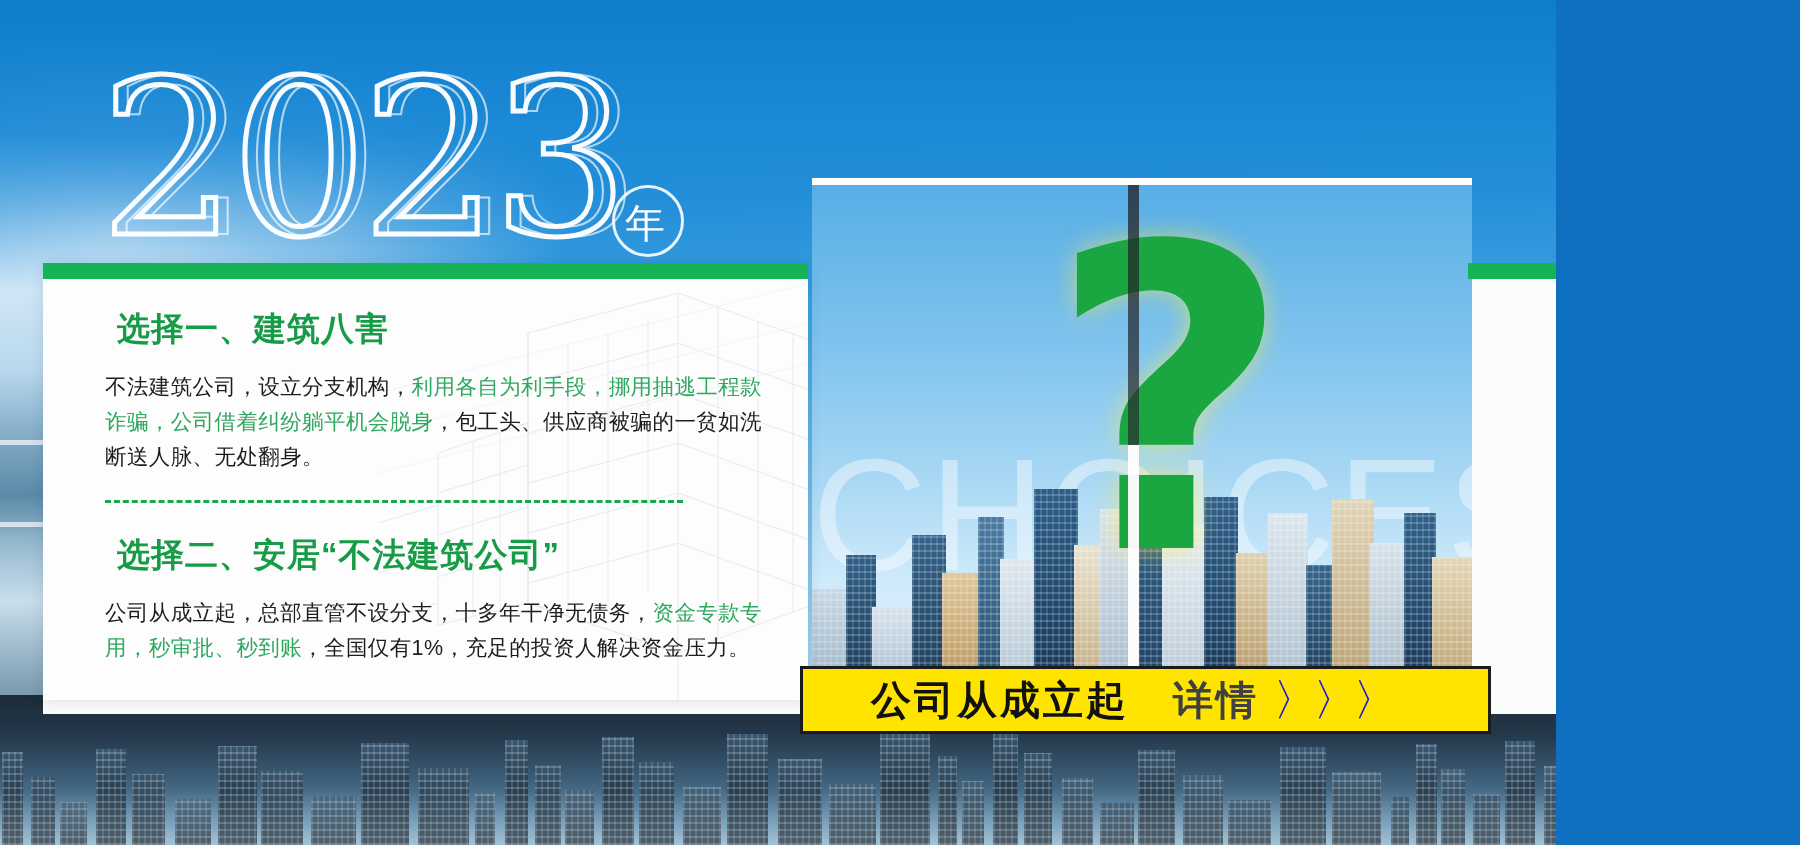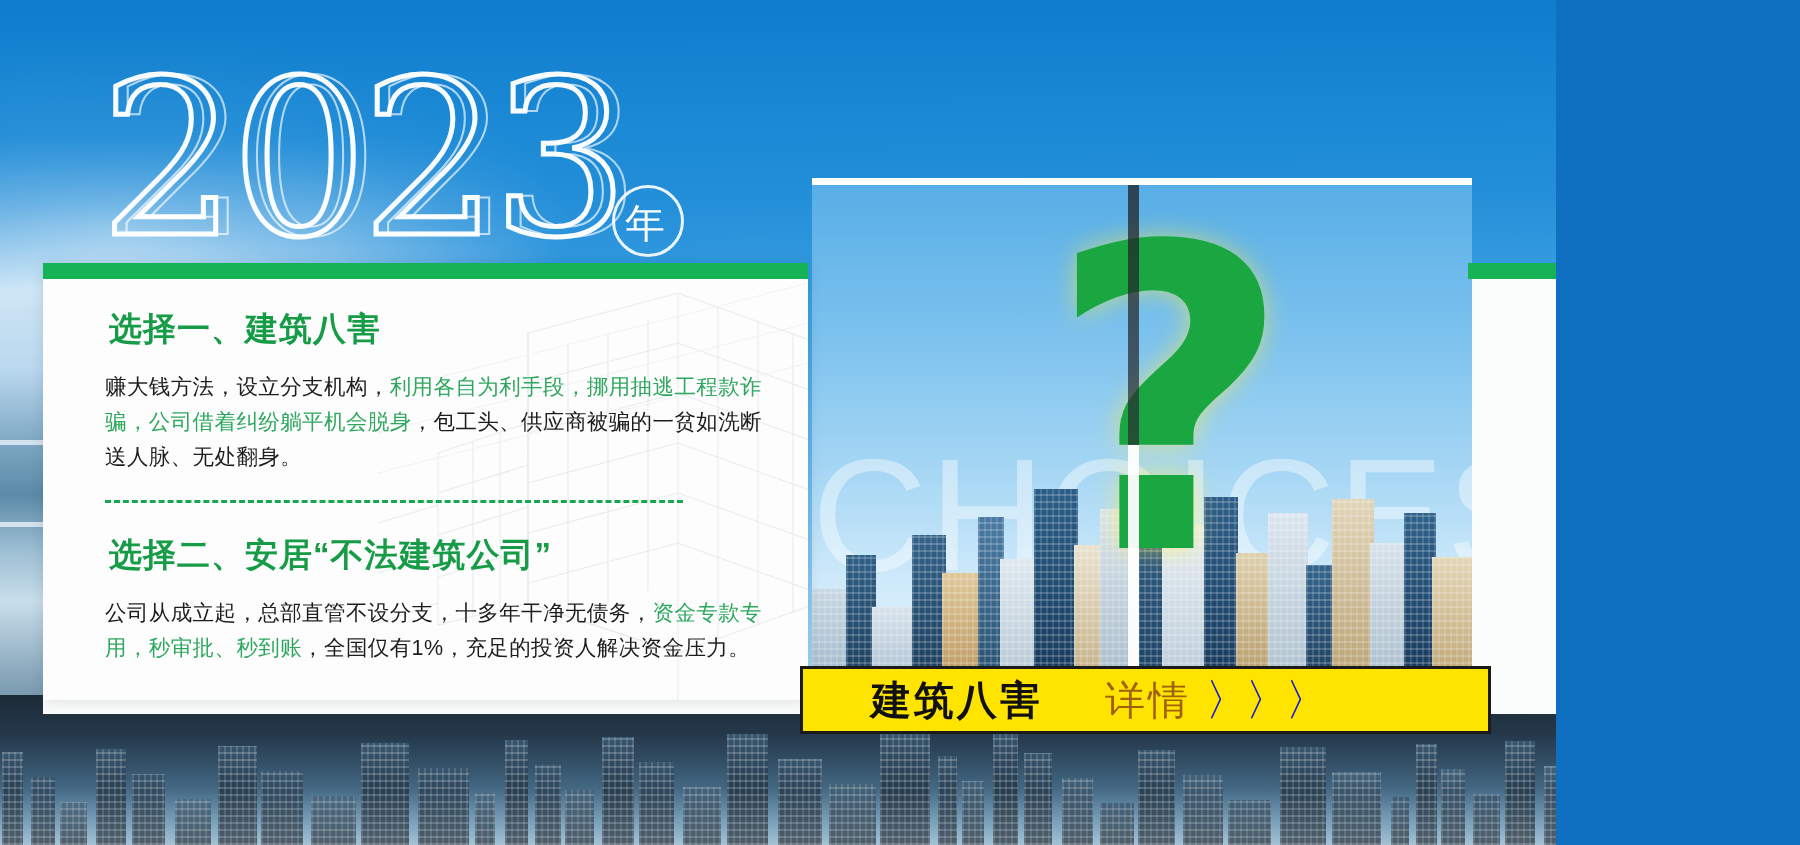--- a/index.html
+++ b/index.html
@@ -121,42 +121,42 @@
   .cta{
     position:absolute;left:800px;top:666px;width:685px;height:62px;
     background:#ffe400;border:3px solid #1b1b1b;
     display:flex;align-items:center;
   }
   .cta-left{
     font-size:40px;font-weight:700;color:#111;letter-spacing:3px;
     margin-left:68px;white-space:nowrap;
   }
   .cta-right{
-    font-size:40px;font-weight:400;color:#a16207;letter-spacing:3px;
-    margin-left:62px;white-space:nowrap;
+    font-size:40px;font-weight:700;color:#404040;letter-spacing:3px;
+    margin-left:44px;white-space:nowrap;
   }
   .cta-arrows{
     margin-left:14px;font-size:44px;color:#1417d6;font-weight:400;letter-spacing:-4px;
     font-family:"DejaVu Sans","Liberation Sans",sans-serif;
   }
 
   
   .card{
     position:absolute;left:43px;top:263px;width:765px;height:437px;
     background:#fdfdfd;overflow:hidden;
     box-shadow:0 2px 14px rgba(0,30,60,.12);
   }
   .card-topbar{position:absolute;left:0;top:0;width:100%;height:16px;background:#16b356;}
   .card-bp{
     position:absolute;right:-40px;top:10px;width:470px;height:430px;opacity:.5;
   }
   .card-inner{position:absolute;left:62px;top:44px;right:30px;}
 
   .sec-title{
-    font-size:33px;font-weight:700;color:#169b46;letter-spacing:1px;margin:0 0 18px 4px;
+    font-size:33px;font-weight:700;color:#169b46;letter-spacing:1px;margin:0 0 18px 12px;
   }
   .sec-body{
     font-size:21.5px;line-height:1.62;color:#1d1d1d;margin:0;
     letter-spacing:.4px;max-width:676px;
   }
   .hl{color:#2fa85f;}
   .divider{
     margin:26px 0 30px 0;height:0;
     border-top:3px dashed #16a84e;width:578px;
   }
@@ -294,31 +294,31 @@
       </g>
       <g fill="none" stroke="#dde4e9" stroke-width="0.8">
         <path d="M0 120 L470 0 M0 160 L470 40 M0 200 L470 80"></path>
       </g>
     </svg>
 
     <div class="card-inner">
 
       <h2 class="sec-title">选择一、建筑八害</h2>
       <p class="sec-body">
-        <span>赚大钱方法，设立分支机构，</span><span class="hl">利用各自为利手段，挪用抽逃工程款诈骗，公司借着纠纷躺平机会脱身</span><span>，包工头、供应商被骗的一贫如洗断送人脉、无处翻身。</span>
+        <span>不法建筑公司，设立分支机构，</span><span class="hl">利用各自为利手段，挪用抽逃工程款诈骗，公司借着纠纷躺平机会脱身</span><span>，包工头、供应商被骗的一贫如洗断送人脉、无处翻身。</span>
       </p>
 
       <div class="divider"></div>
 
       <h2 class="sec-title sec2">选择二、安居“不法建筑公司”</h2>
       <p class="sec-body">
         <span>公司从成立起，总部直管不设分支，十多年干净无债务，</span><span class="hl">资金专款专用，秒审批、秒到账</span><span>，全国仅有1%，充足的投资人解决资金压力。</span>
       </p>
     </div>
   </div>
 
   <div class="cta">
-    <span class="cta-left">建筑八害</span>
+    <span class="cta-left">公司从成立起</span>
     <span class="cta-right">详情</span>
     <span class="cta-arrows">〉〉〉</span>
   </div>
 
 </div>
 
 </body></html>

